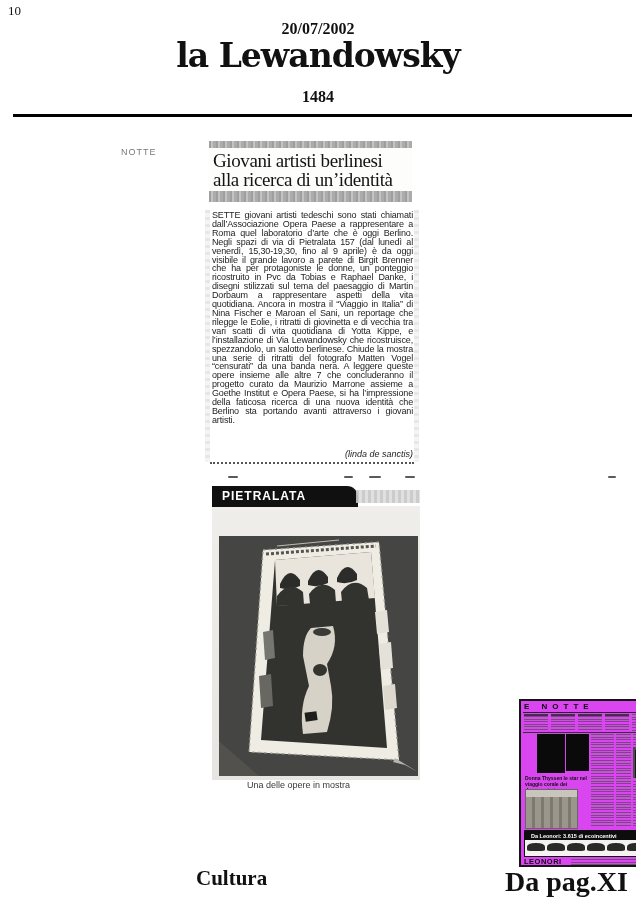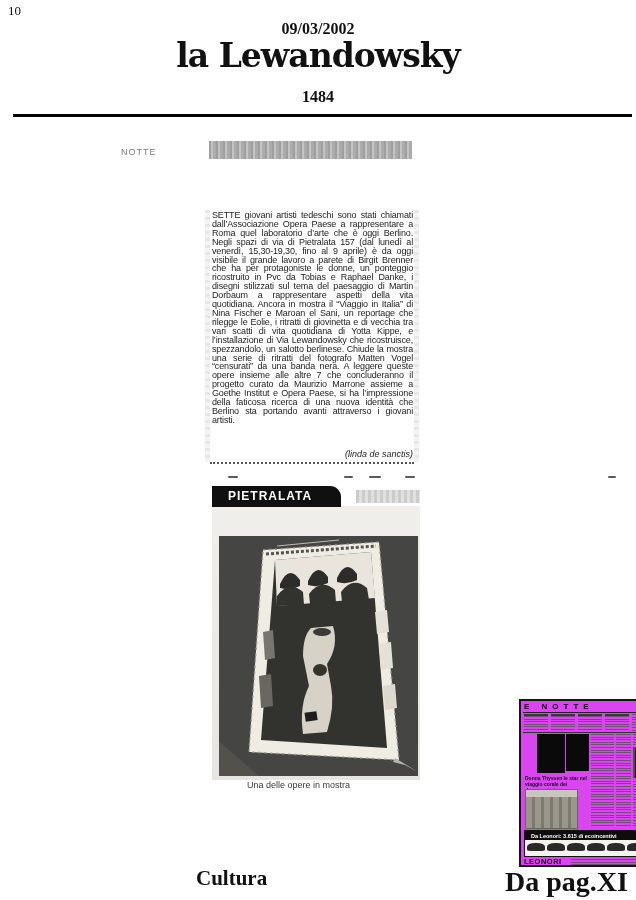--- a/index.html
+++ b/index.html
@@ -31,22 +31,22 @@
   .article{left:212px;top:211px;width:201px;font-size:9px;line-height:8.9px;
     text-align:justify;letter-spacing:-0.15px;color:#1c1c1c;}
   .byline{left:212px;top:449px;width:201px;font-size:9px;font-style:italic;text-align:right;color:#222;}
   .dotted-sep{left:210px;top:462px;width:204px;border-top:2px dotted #555;}
   .scan-strip{width:5px;background:repeating-linear-gradient(180deg,#cfcfcf 0 3px,#e9e9e9 3px 7px);opacity:.5;}
   .dash{height:2px;background:#5a5a5a;border-radius:1px;}
 
   
   .photo-backdrop{left:212px;top:506px;width:208px;height:274px;
     background:linear-gradient(180deg,#efeeeb,#e7e5e1);}
-  .tab{left:212px;top:486px;width:129px;height:21px;background:#101010;color:#fff;
-    font-weight:bold;font-size:12px;letter-spacing:1px;line-height:21px;padding-left:16px;
+  .tab{left:212px;top:486px;width:146px;height:21px;background:#101010;color:#fff;
+    font-weight:bold;font-size:12px;letter-spacing:1px;line-height:21px;padding-left:10px;
     border-radius:0 11px 0 0;box-sizing:border-box;}
   .tab-strip{left:356px;top:490px;width:64px;height:13px;
     background:repeating-linear-gradient(90deg,#c6c6c6 0 3px,#dddddd 3px 6px);opacity:.9;}
   .photo{left:219px;top:536px;width:199px;height:240px;background:#454543;}
   .photo svg{display:block;}
   .photo-caption{left:218px;top:780px;font-size:9px;color:#3a3a3a;padding-left:29px;}
 
   
   .thumb{left:519px;top:699px;width:139px;height:168px;background:#d946ef;
     border:2px solid #141414;box-sizing:border-box;overflow:hidden;}
@@ -74,29 +74,33 @@
   
   .footer-section{left:196px;top:866px;font-weight:bold;font-size:21px;}
   .footer-ref{left:505px;top:866px;font-weight:bold;font-size:28px;}
 </style>
 </head>
 <body>
 
 <div id="page">
 
   <div class="abs page-num serif">10</div>
-  <div class="abs date serif">09/03/2002</div>
+  <div class="abs date serif">20/07/2002</div>
   <div class="abs masthead">la Lewandowsky</div>
   <div class="abs issue serif">1484</div>
   <div class="abs rule"></div>
 
   <div class="abs region">NOTTE</div>
 
   <div class="abs headline-box">
     <div class="noise-band"></div>
+    <div class="headline-text">
+      <div>Giovani artisti berlinesi</div>
+      <div>alla ricerca di un’identità</div>
+    </div>
     <div class="noise-band bottom"></div>
   </div>
 
   <div class="abs scan-strip" style="left:205px;top:210px;height:252px;"></div>
   <div class="abs scan-strip" style="left:414px;top:210px;height:252px;"></div>
   <div class="abs article">SETTE giovani artisti tedeschi sono stati chiamati dall’Associazione Opera Paese a rappresentare a Roma quel laboratorio d’arte che è oggi Berlino. Negli spazi di via di Pietralata 157 (dal lunedì al venerdì, 15,30-19,30, fino al 9 aprile) è da oggi visibile il grande lavoro a parete di Birgit Brenner che ha per protagoniste le donne, un ponteggio ricostruito in Pvc da Tobias e Raphael Danke, i disegni stilizzati sul tema del paesaggio di Martin Dorbaum a rappresentare aspetti della vita quotidiana. Ancora in mostra il “Viaggio in Italia” di Nina Fischer e Maroan el Sani, un reportage che rilegge le Eolie, i ritratti di giovinetta e di vecchia tra vari scatti di vita quotidiana di Yotta Kippe, e l’installazione di Via Lewandowsky che ricostruisce, spezzandolo, un salotto berlinese. Chiude la mostra una serie di ritratti del fotografo Matten Vogel “censurati” da una banda nera. A leggere queste opere insieme alle altre 7 che concluderanno il progetto curato da Maurizio Marrone assieme a Goethe Institut e Opera Paese, si ha l’impressione della faticosa ricerca di una nuova identità che Berlino sta portando avanti attraverso i giovani artisti.</div>
   <div class="abs byline">(linda de sanctis)</div>
   <div class="abs dotted-sep"></div>
 
   <div class="abs dash" style="left:228px;top:476px;width:10px;"></div>

